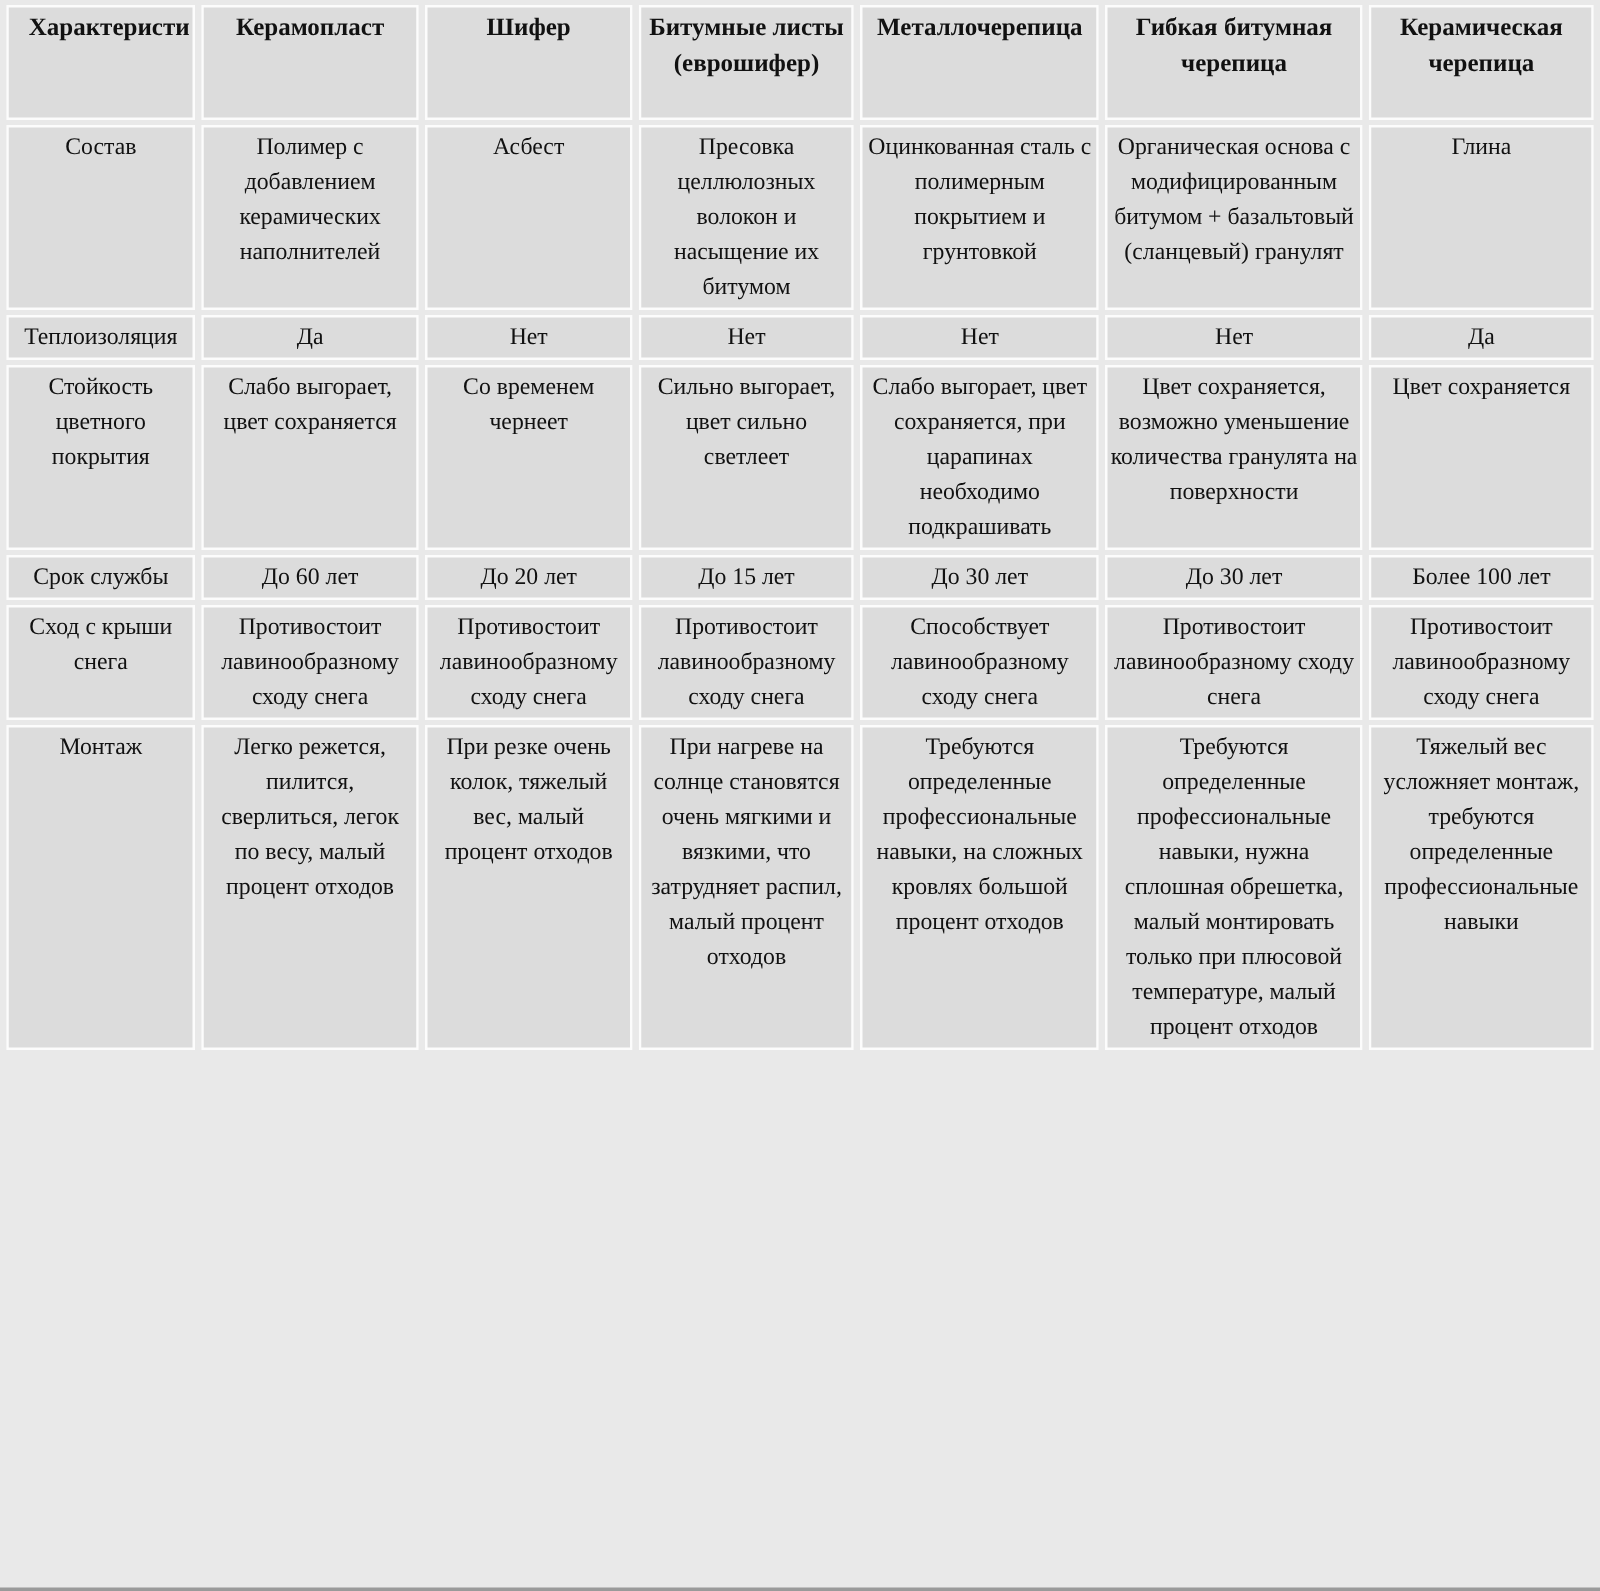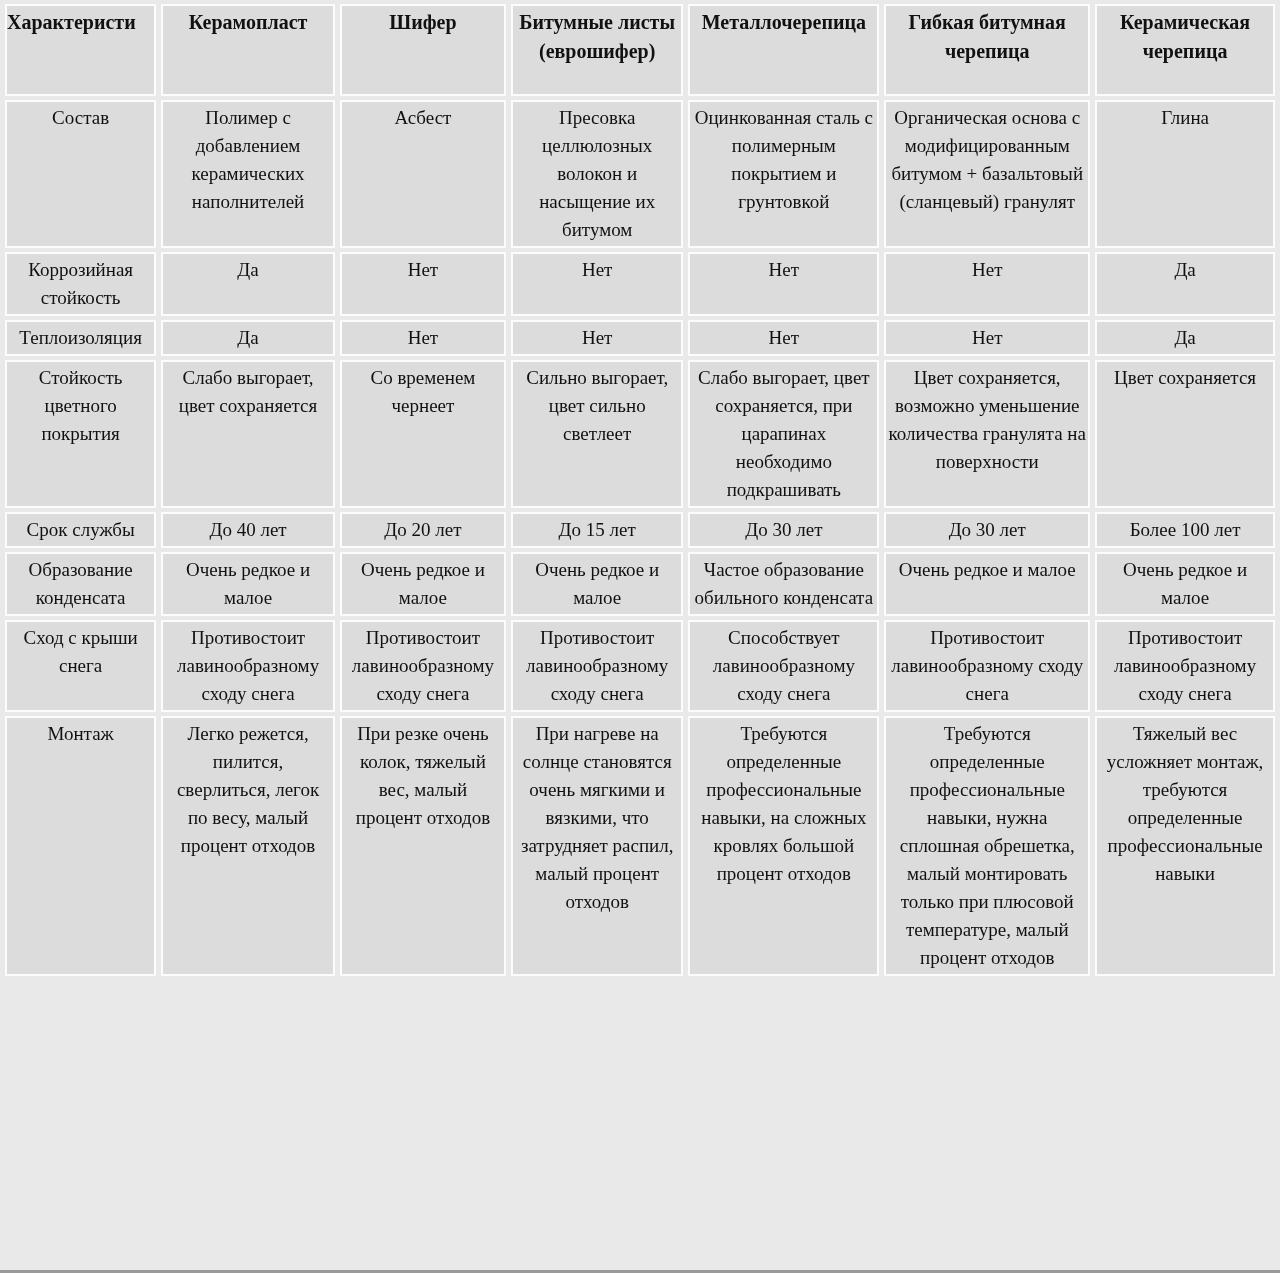--- a/index.html
+++ b/index.html
@@ -40,21 +40,21 @@
   th {
     font-weight: bold;
     font-size: 20px;
     line-height: 29px;
     height: 84px;
     white-space: normal;
   }
   th.clip {
     white-space: nowrap;
     text-align: left;
-    padding-left: 0;
+    padding-left: 16px;
   }
   td.rowlabel { }
   .bottom-edge {
     position: absolute;
     left: 0;
     bottom: 0;
     width: 100%;
     height: 3px;
     background: #9a9a9a;
   }
@@ -87,63 +87,45 @@
       <tr>
         <td class="rowlabel">Состав</td>
         <td>Полимер с добавлением керамических наполнителей</td>
         <td>Асбест</td>
         <td>Пресовка целлюлозных волокон и насыщение их битумом</td>
         <td>Оцинкованная сталь с полимерным покрытием и грунтовкой</td>
         <td>Органическая основа с модифицированным битумом + базальтовый (сланцевый) гранулят</td>
         <td>Глина</td>
       </tr>
       <tr>
-        <td class="rowlabel">Коррозийная стойкость</td>
-        <td>Да</td>
-        <td>Нет</td>
-        <td>Нет</td>
-        <td>Нет</td>
-        <td>Нет</td>
-        <td>Да</td>
-      </tr>
-      <tr>
         <td class="rowlabel">Теплоизоляция</td>
         <td>Да</td>
         <td>Нет</td>
         <td>Нет</td>
         <td>Нет</td>
         <td>Нет</td>
         <td>Да</td>
       </tr>
       <tr>
         <td class="rowlabel">Стойкость цветного покрытия</td>
         <td>Слабо выгорает, цвет сохраняется</td>
         <td>Со временем чернеет</td>
         <td>Сильно выгорает, цвет сильно светлеет</td>
         <td>Слабо выгорает, цвет сохраняется, при царапинах необходимо подкрашивать</td>
         <td>Цвет сохраняется, возможно уменьшение количества гранулята на поверхности</td>
         <td>Цвет сохраняется</td>
       </tr>
       <tr>
         <td class="rowlabel">Срок службы</td>
-        <td>До 40 лет</td>
+        <td>До 60 лет</td>
         <td>До 20 лет</td>
         <td>До 15 лет</td>
         <td>До 30 лет</td>
         <td>До 30 лет</td>
         <td>Более 100 лет</td>
-      </tr>
-      <tr>
-        <td class="rowlabel">Образование конденсата</td>
-        <td>Очень редкое и малое</td>
-        <td>Очень редкое и малое</td>
-        <td>Очень редкое и малое</td>
-        <td>Частое образование обильного конденсата</td>
-        <td>Очень редкое и малое</td>
-        <td>Очень редкое и малое</td>
       </tr>
       <tr>
         <td class="rowlabel">Сход с крыши снега</td>
         <td>Противостоит лавинообразному сходу снега</td>
         <td>Противостоит лавинообразному сходу снега</td>
         <td>Противостоит лавинообразному сходу снега</td>
         <td>Способствует лавинообразному сходу снега</td>
         <td>Противостоит лавинообразному сходу снега</td>
         <td>Противостоит лавинообразному сходу снега</td>
       </tr>

